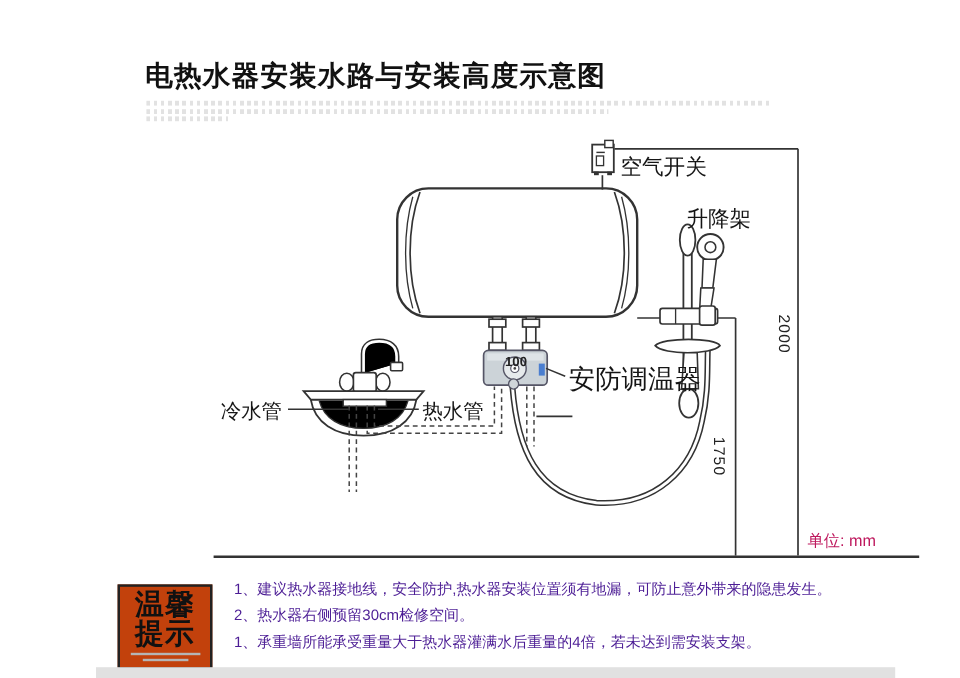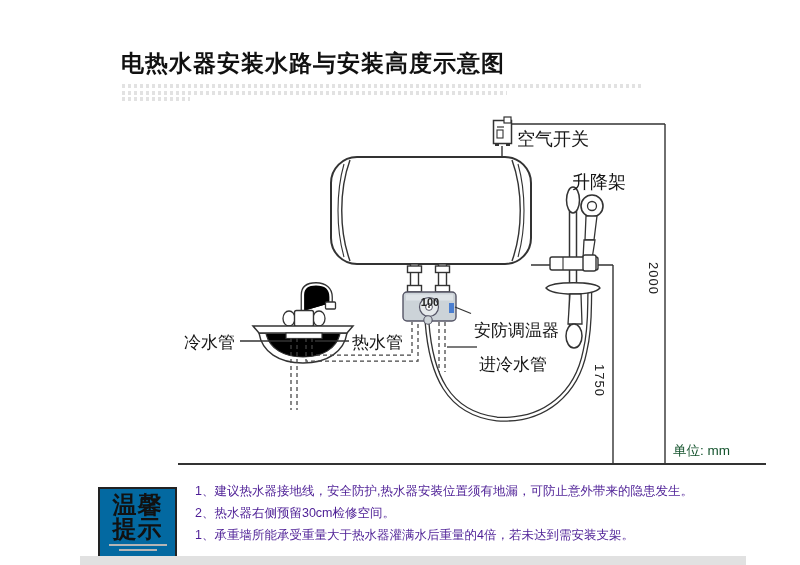--- a/index.html
+++ b/index.html
@@ -8,30 +8,30 @@
     font-family:"Liberation Sans","DejaVu Sans",sans-serif;color:#1a1a1a;
   }
   .abs{position:absolute;}
   .title{
     left:121px;top:48px;font-size:23px;font-weight:bold;letter-spacing:1px;color:#111;
     white-space:nowrap;
   }
   .wm{height:4px;background:repeating-linear-gradient(90deg,#e2e2e2 0 3px,transparent 3px 6px);}
   .lbl{font-weight:normal;color:#151515;white-space:nowrap;}
   .lbl-18{font-size:18px;}
-  .lbl-19{font-size:17px;margin-top:18px;}
+  .lbl-19{font-size:22px;}
   .lbl-17{font-size:17px;}
   .dim{font-size:11px;font-weight:bold;color:#222;}
   .vdim{
     font-size:13px;color:#222;writing-mode:vertical-rl;text-orientation:mixed;
     letter-spacing:1px;white-space:nowrap;
   }
-  .unit{font-size:13.5px;color:#14532d;white-space:nowrap;}
+  .unit{font-size:13.5px;color:#be185d;white-space:nowrap;}
   .tips-box{
-    left:98px;top:487px;width:75px;height:67px;border:2px solid #222;background:#0369a1;
+    left:98px;top:487px;width:75px;height:67px;border:2px solid #222;background:#c2410c;
     text-align:center;
   }
   .tips-badge{
     margin-top:4px;font-size:24px;font-weight:900;line-height:0.98;color:#111;
     letter-spacing:1px;
   }
   .tips-fineprint{margin:4px auto 0;width:58px;height:2px;background:#b5b5b5;}
   .tips-fineprint.short{width:38px;margin-top:3px;}
   .tips-list{left:195px;top:485px;width:560px;font-size:12.5px;color:#4c1d95;}
   .tip-item{margin:0 0 9px 0;line-height:13px;white-space:nowrap;}
@@ -148,21 +148,20 @@
       <line x1="497" y1="127" x2="504" y2="127" stroke="#333" stroke-width="1.2"></line>
       <rect x="497" y="130" width="6" height="8" fill="#fff" stroke="#333" stroke-width="1.1"></rect>
       <rect x="495" y="143" width="4" height="3" fill="#333"></rect>
       <rect x="506" y="143" width="4" height="3" fill="#333"></rect>
     </g>
   </svg>
 
   <div class="abs lbl lbl-18" style="left:517px;top:127px;">空气开关</div>
   <div class="abs lbl lbl-18" style="left:572px;top:170px;">升降架</div>
   <div class="abs lbl lbl-19" style="left:474px;top:301px;">安防调温器</div>
-  <div class="abs lbl lbl-19" style="left:479px;top:335px;">进冷水管</div>
   <div class="abs lbl lbl-17" style="left:184px;top:331px;">冷水管</div>
   <div class="abs lbl lbl-17" style="left:352px;top:331px;">热水管</div>
 
   <div class="abs dim" style="left:419px;top:279px;width:22px;text-align:center;margin-top:17px;">100</div>
   <div class="abs vdim" style="left:646px;top:262px;">2000</div>
   <div class="abs vdim" style="left:592px;top:364px;">1750</div>
   <div class="abs unit" style="left:673px;top:442px;">单位: mm</div>
 
   <div class="abs tips-box">
     <div class="tips-badge">

